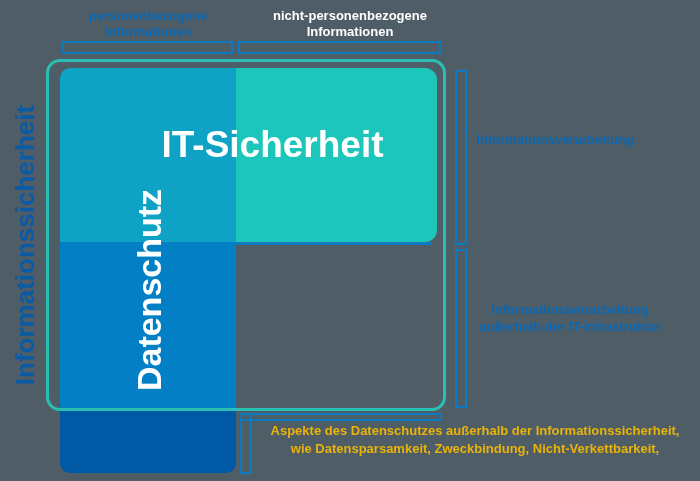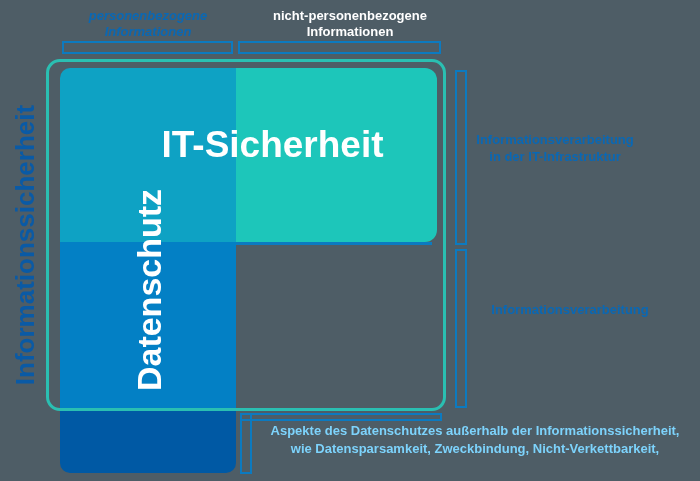--- a/index.html
+++ b/index.html
@@ -45,21 +45,21 @@
     font-weight:bold;
   }
 </style>
 </head>
 <body>
 
 <div class="canvas" style="background:#4e5d66;">
 
   <div class="abs rot" style="left:-135px;top:230px;width:320px;height:30px;font-size:26px;color:#0a5aa5;">Informationssicherheit</div>
 
-  <div class="lbl" style="left:58px;top:8px;width:180px;color:#0a68b4;font-style:italic;">
+  <div class="lbl" style="left:58px;top:8px;width:180px;color:#0a68b4;">
     <div>personenbezogene</div>
     <div>Informationen</div>
   </div>
   <div class="lbl" style="left:250px;top:8px;width:200px;color:#ffffff;">
     <div>nicht-personenbezogene</div>
     <div>Informationen</div>
   </div>
 
   <div class="bracket" style="left:62px;top:41px;width:167px;height:9px;border-color:#0c7ac0;"></div>
   <div class="bracket" style="left:238px;top:41px;width:199px;height:9px;border-color:#0c7ac0;"></div>
@@ -73,27 +73,27 @@
   <div class="outline" style="left:46px;top:59px;width:394px;height:346px;border-color:#2abfb2;"></div>
 
   <div class="abs white-big" style="left:60px;top:124px;width:425px;text-align:center;font-size:37px;">IT-Sicherheit</div>
   <div class="abs rot white-big" style="left:39px;top:270px;width:220px;height:40px;font-size:34px;line-height:40px;">Datenschutz</div>
 
   <div class="bracket" style="left:455px;top:70px;width:8px;height:171px;border-color:#0c7ac0;"></div>
   <div class="bracket" style="left:455px;top:249px;width:8px;height:155px;border-color:#0c7ac0;"></div>
 
   <div class="lbl" style="left:460px;top:131px;width:190px;color:#0a68b4;line-height:17px;">
     <div>Informationsverarbeitung</div>
-    <div>in der IT-Infrastruktur</div>
   </div>
   <div class="lbl" style="left:455px;top:301px;width:230px;color:#0a68b4;line-height:17px;">
     <div>Informationsverarbeitung</div>
+    <div>außerhalb der IT-Infrastruktur</div>
   </div>
 
   <div class="bracket" style="left:240px;top:413px;width:198px;height:4px;border-color:#0c7ac0;"></div>
   <div class="bracket" style="left:240px;top:413px;width:8px;height:57px;border-color:#0c7ac0;"></div>
 
-  <div class="lbl" style="left:250px;top:422px;width:450px;color:#7dd3fc;line-height:18px;">
+  <div class="lbl" style="left:250px;top:422px;width:450px;color:#eab308;line-height:18px;">
     <div>Aspekte des Datenschutzes außerhalb der Informationssicherheit,</div>
     <div>wie Datensparsamkeit, Zweckbindung, Nicht-Verkettbarkeit,</div>
   </div>
 
 </div>
 
 </body></html>

